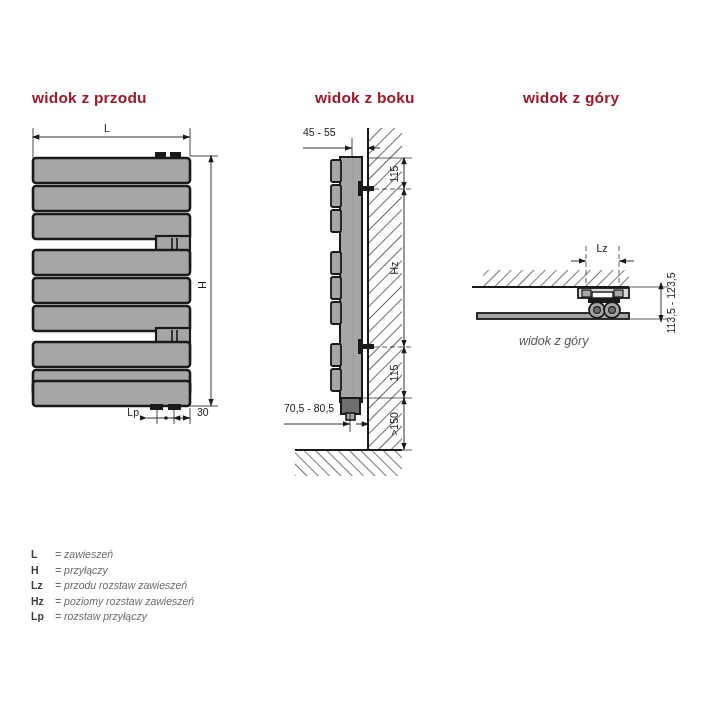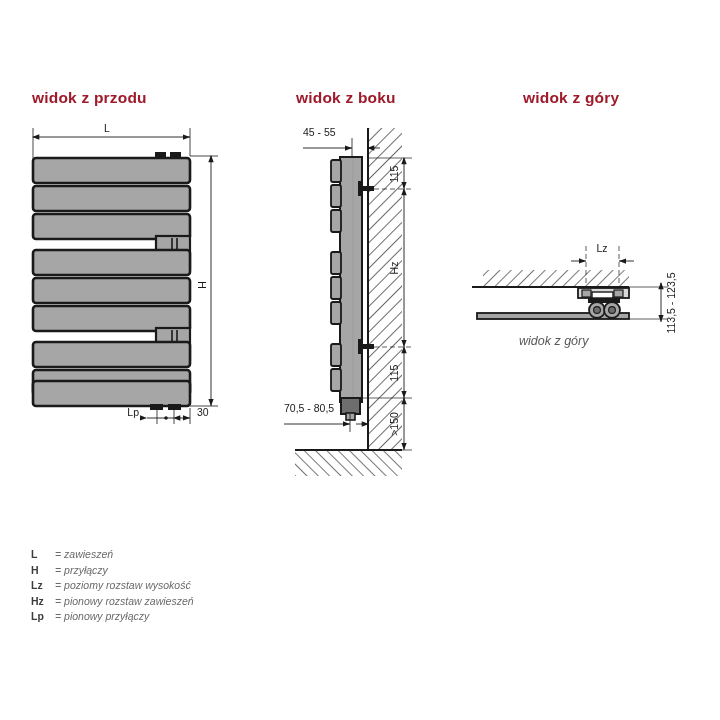--- a/index.html
+++ b/index.html
@@ -13,21 +13,21 @@
   .stage{position:absolute;left:0;top:0;width:720px;height:620px;padding-left:32px;}
   .view-title{
     position:absolute;
     color:#9e1b2b;
     font-weight:bold;
     font-size:15.5px;
     letter-spacing:0.2px;
     white-space:nowrap;
   }
   #title-front{left:32px;top:89px;}
-  #title-side{left:296px;top:89px;}
+  #title-side{left:315px;top:89px;}
   #title-top{left:523px;top:89px;}
 
   .sub-caption{
     position:absolute;
     left:519px;top:334px;
     font-style:italic;
     font-size:12.5px;
     color:#58585a;
     white-space:nowrap;
   }
@@ -299,25 +299,25 @@
     <div class="legend-row">
       <span class="legend-sym">L</span>
       <span class="legend-def">= zawieszeń</span>
     </div>
     <div class="legend-row">
       <span class="legend-sym">H</span>
       <span class="legend-def">= przyłączy</span>
     </div>
     <div class="legend-row">
       <span class="legend-sym">Lz</span>
-      <span class="legend-def">= poziomy rozstaw wysokość</span>
+      <span class="legend-def">= przodu rozstaw zawieszeń</span>
     </div>
     <div class="legend-row">
       <span class="legend-sym">Hz</span>
-      <span class="legend-def">= pionowy rozstaw zawieszeń</span>
+      <span class="legend-def">= poziomy rozstaw zawieszeń</span>
     </div>
     <div class="legend-row">
       <span class="legend-sym">Lp</span>
-      <span class="legend-def">= pionowy przyłączy</span>
+      <span class="legend-def">= rozstaw przyłączy</span>
     </div>
   </div>
 
 </div>
 
 </body></html>

